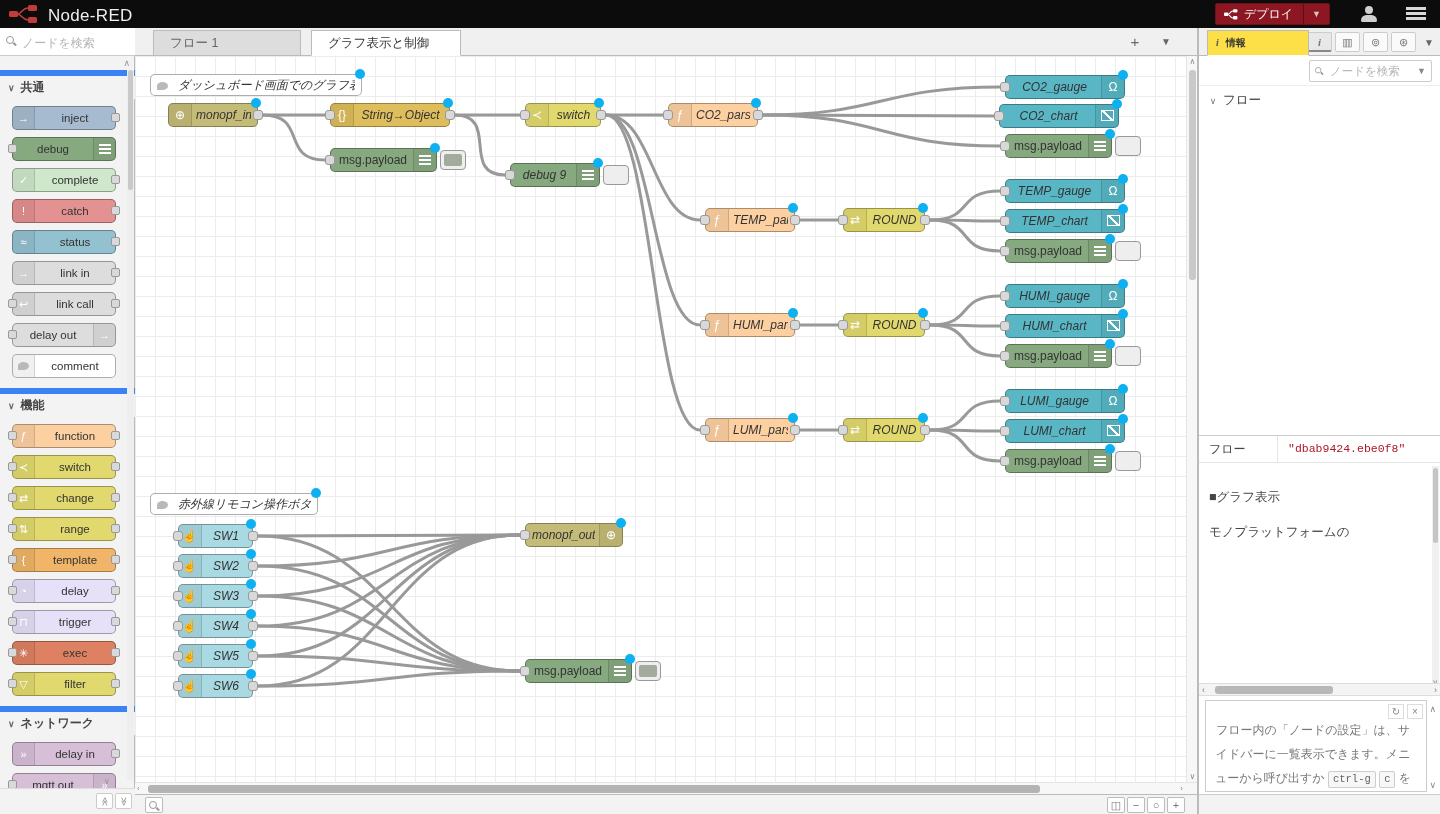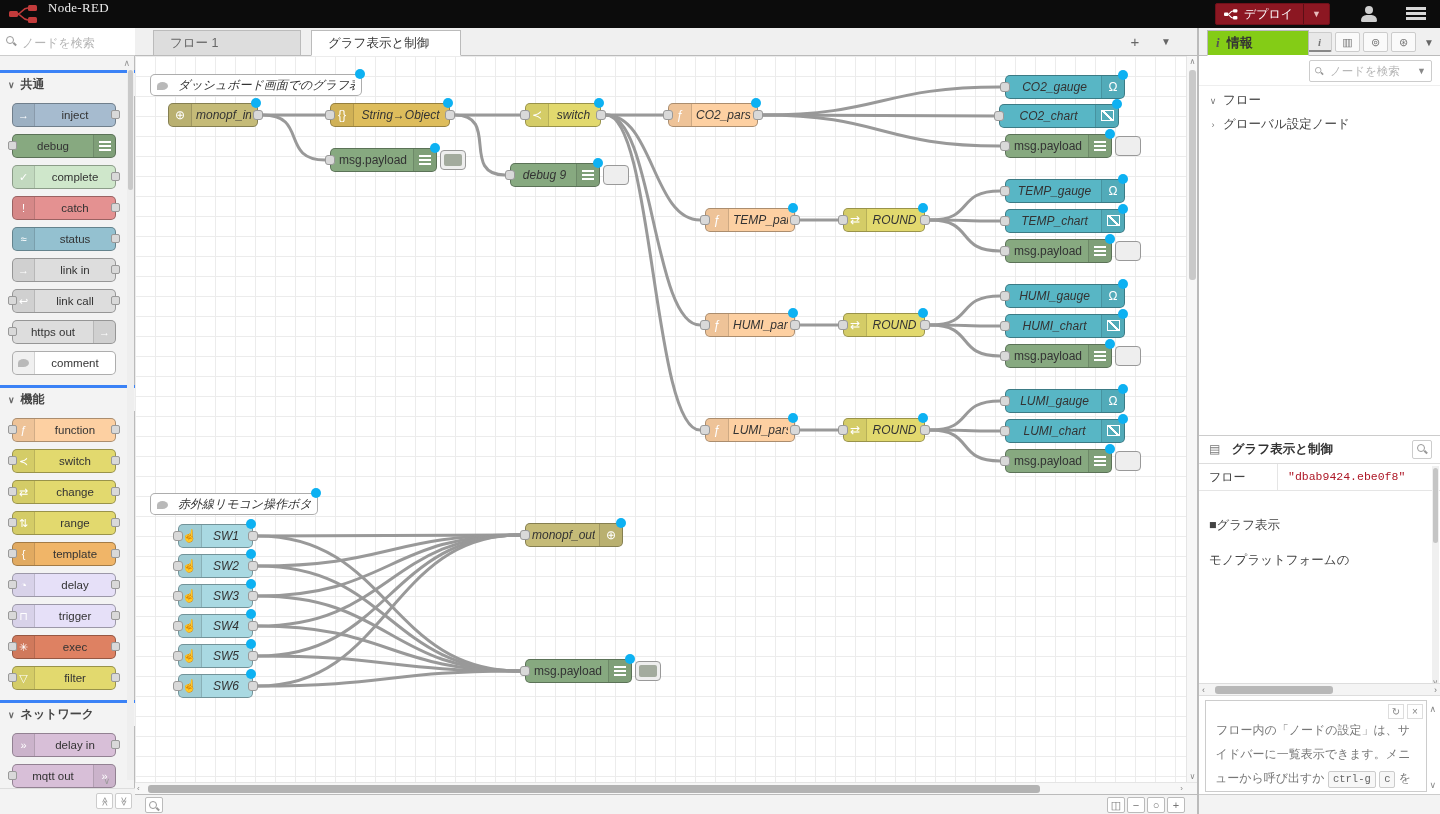--- a/index.html
+++ b/index.html
@@ -1,37 +1,37 @@
 <!DOCTYPE html>
 <html><head>
 <meta charset="utf-8">
 <style>
   * { margin:0; padding:0; box-sizing:border-box; }
   html,body { width:1440px; height:814px; overflow:hidden; font-family:"Liberation Sans", sans-serif; background:#fff; }
 
   
   #app-header { position:absolute; left:0; top:0; width:1440px; height:28px; background:#0c0c0c; color:#eee; z-index:50; }
   #app-header .logo { position:absolute; left:8px; top:4px; }
-  #app-header .app-title { position:absolute; left:48px; top:0; font-size:13px; color:#eee; letter-spacing:.3px;font-family:Liberation Serif, serif; }
+  #app-header .app-title { position:absolute; left:48px; top:6px; font-size:17px; color:#eee; letter-spacing:.3px; }
   .deploy-btn { position:absolute; right:110px; top:3px; height:22px; background:#8c1722; border:1px solid #6e1019; border-radius:2px; color:#fff; font-size:12px; display:flex; align-items:center; cursor:pointer; }
   .deploy-btn .dp-main { display:flex; align-items:center; padding:0 10px 0 8px; height:100%; }
   .deploy-btn .dp-caret { border-left:1px solid rgba(0,0,0,.35); padding:0 8px; height:100%; display:flex; align-items:center; font-size:9px; color:#e8bcbc; }
   .user-icon { position:absolute; right:62px; top:6px; width:18px; height:16px; }
   .user-icon .head { position:absolute; left:5px; top:0; width:8px; height:8px; border-radius:50%; background:#cfcfcf; }
   .user-icon .body { position:absolute; left:1px; top:9px; width:16px; height:7px; border-radius:7px 7px 2px 2px; background:#cfcfcf; }
   .menu-icon { position:absolute; right:14px; top:7px; width:20px; height:14px; }
   .menu-icon i { display:block; width:20px; height:3px; background:#d8d8d8; margin-bottom:2px; }
 
   
   #palette { position:absolute; left:0; top:28px; width:135px; height:786px; background:#f3f3f3; border-right:1px solid #bbb; z-index:10; }
   .p-search { position:absolute; left:0; top:0; width:135px; height:28px; background:#fff; border-bottom:1px solid #ccc; }
   .p-search .ph { position:absolute; left:22px; top:7px; font-size:12px; color:#b5b5b5; }
   .p-up { position:absolute; right:4px; top:30px; font-size:9px; color:#999; }
   #palette-body { position:absolute; left:0; top:28px; width:135px; height:732px; overflow:hidden; padding-top:4px; }
-  .p-section-header { margin:10px 0 4px 0; padding:3px 8px; font-size:12px; font-weight:bold; color:#444; background:#f3f3f3; border-top:3px solid #3b82f6; }
+  .p-section-header { margin:10px 0 4px 0; padding:3px 8px; font-size:12px; font-weight:bold; color:#444; background:#f3f3f3; border-top:6px solid #3b82f6; }
   .p-section-header .chev { font-size:9px; color:#666; margin-right:6px; }
   .p-node { position:relative; width:104px; height:24px; margin:7px auto 7px 12px; border:1px solid rgba(0,0,0,.32); border-radius:5px; font-size:11.5px; color:#333; cursor:grab; }
   .p-node .lbl { position:absolute; left:0; right:0; top:0; height:22px; line-height:22px; text-align:center; }
   .p-node .ibox { position:absolute; top:0; width:22px; height:22px; background:rgba(0,0,0,.06); color:#fff; font-size:11px; text-align:center; line-height:22px; overflow:hidden; }
   .p-node .ibox.L { left:0; border-right:1px solid rgba(0,0,0,.12); border-radius:4px 0 0 4px; }
   .p-node .ibox.R { right:0; border-left:1px solid rgba(0,0,0,.12); border-radius:0 4px 4px 0; }
   .p-node .ibox.L ~ .lbl { left:22px; }
   .p-node .ibox.R ~ .lbl { right:22px; }
   .pport { position:absolute; width:9px; height:9px; top:6px; background:#d9d9d9; border:1px solid #999; border-radius:2px; }
   .pport.in { left:-5px; } .pport.out { right:-5px; }
@@ -88,21 +88,21 @@
   .wf-btn { position:absolute; top:2px; width:18px; height:16px; border:1px solid #bbb; background:#fff; border-radius:2px; color:#777; font-size:11px; text-align:center; line-height:14px; cursor:pointer; }
 
   
   .mag { position:relative; display:inline-block; width:10px; height:10px; }
   .mag::before { content:""; position:absolute; left:0; top:0; width:6px; height:6px; border:1.5px solid #999; border-radius:50%; }
   .mag::after { content:""; position:absolute; left:6.5px; top:6.5px; width:3.5px; height:1.5px; background:#999; transform:rotate(45deg); }
 
   
   #sidebar { position:absolute; left:1197px; top:28px; width:243px; height:786px; background:#fff; border-left:2px solid #bbb; }
   .sb-tabbar { position:absolute; left:0; top:0; width:100%; height:28px; background:#f0f0f0; border-bottom:1px solid #bbb; }
-  .sb-tab { position:absolute; left:8px; top:2px; width:102px; height:26px; line-height:24px; background:#84cc16; border:1px solid #bbb; border-bottom-color:#fff; font-size:13px; color:#333; font-weight:bold; padding-left:8px; z-index:2; cursor:pointer; }
+  .sb-tab { position:absolute; left:8px; top:2px; width:102px; height:26px; line-height:24px; background:#fde047; border:1px solid #bbb; border-bottom-color:#fff; font-size:10px; color:#333; font-weight:bold; padding-left:8px; z-index:2; cursor:pointer; }
   .sb-tab .ii { font-family:"Liberation Serif", serif; font-weight:bold; font-style:italic; margin-right:7px; color:#555; }
   .sb-icons { position:absolute; right:24px; top:4px; display:flex; gap:3px; }
   .sb-ibtn { width:25px; height:20px; border:1px solid #ccc; background:#fafafa; border-radius:2px; color:#777; font-size:11px; text-align:center; line-height:18px; cursor:pointer; }
   .sb-ibtn.sel { background:#e8e8e8; border-bottom:2px solid #888; }
   .sb-ibtn .ii { font-family:"Liberation Serif", serif; font-weight:bold; font-style:italic; }
   .sb-caret { position:absolute; right:6px; top:9px; font-size:10px; color:#666; cursor:pointer; }
 
   .sb-search { position:absolute; left:0; top:28px; width:100%; height:30px; background:#fff; border-bottom:1px solid #eee; }
   .sb-search .box { position:absolute; left:110px; right:8px; top:4px; height:22px; border:1px solid #ccc; border-radius:2px; background:#fff; }
   .sb-search .ph { position:absolute; left:20px; top:3px; font-size:11.5px; color:#b5b5b5; }
@@ -216,21 +216,21 @@
         <span class="pport out"></span>
       </div>
       <div class="p-node" style="background: rgb(221, 221, 221);">
         <span class="ibox L">↩</span>
         <span class="lbl">link call</span>
         <span class="pport in"></span>
         <span class="pport out"></span>
       </div>
       <div class="p-node" style="background: rgb(221, 221, 221);">
         <span class="ibox R">→</span>
-        <span class="lbl">https out</span>
+        <span class="lbl">delay out</span>
         <span class="pport in"></span>
       </div>
       <div class="p-node" style="background: rgb(255, 255, 255);">
         <span class="ibox L"><span class="bubble"></span></span>
         <span class="lbl">comment</span>
       </div>
       <div class="p-section-header"><span class="chev">∨</span>機能</div>
       <div class="p-node" style="background: rgb(253, 208, 162);">
         <span class="ibox L">ƒ</span>
         <span class="lbl">function</span>
@@ -611,29 +611,23 @@
   </div>
   <div class="sb-search">
     <span class="box">
       <span class="mag"></span>
       <span class="ph">ノードを検索</span>
       <span class="car">▼</span>
     </span>
   </div>
   <div id="tree">
       <div class="tree-row" style="padding-left: 8px;"><span class="chev">∨</span><span>フロー</span></div>
-      <div class="tree-row" style="padding-left: 8px;"><span class="chev">›</span><span>グローバル設定ノード</span></div>
     </div>
 
   <div id="info-panel">
-    <div class="info-head">
-      <span class="doc">▤</span>
-      <span>グラフ表示と制御</span>
-      <span class="magbtn"><span class="mag" style="margin-top:3px"></span></span>
-    </div>
     <div class="prop-row">
       <span class="k">フロー</span>
       <span class="v">"dbab9424.ebe0f8"</span>
     </div>
     <div class="info-desc">
       <p class="h">■グラフ表示</p>
       <p class="h">モノプラットフォームの</p>
     </div>
     <span class="iv-arr" style="top:32px">∧</span>
     <div class="iv-scroll">

